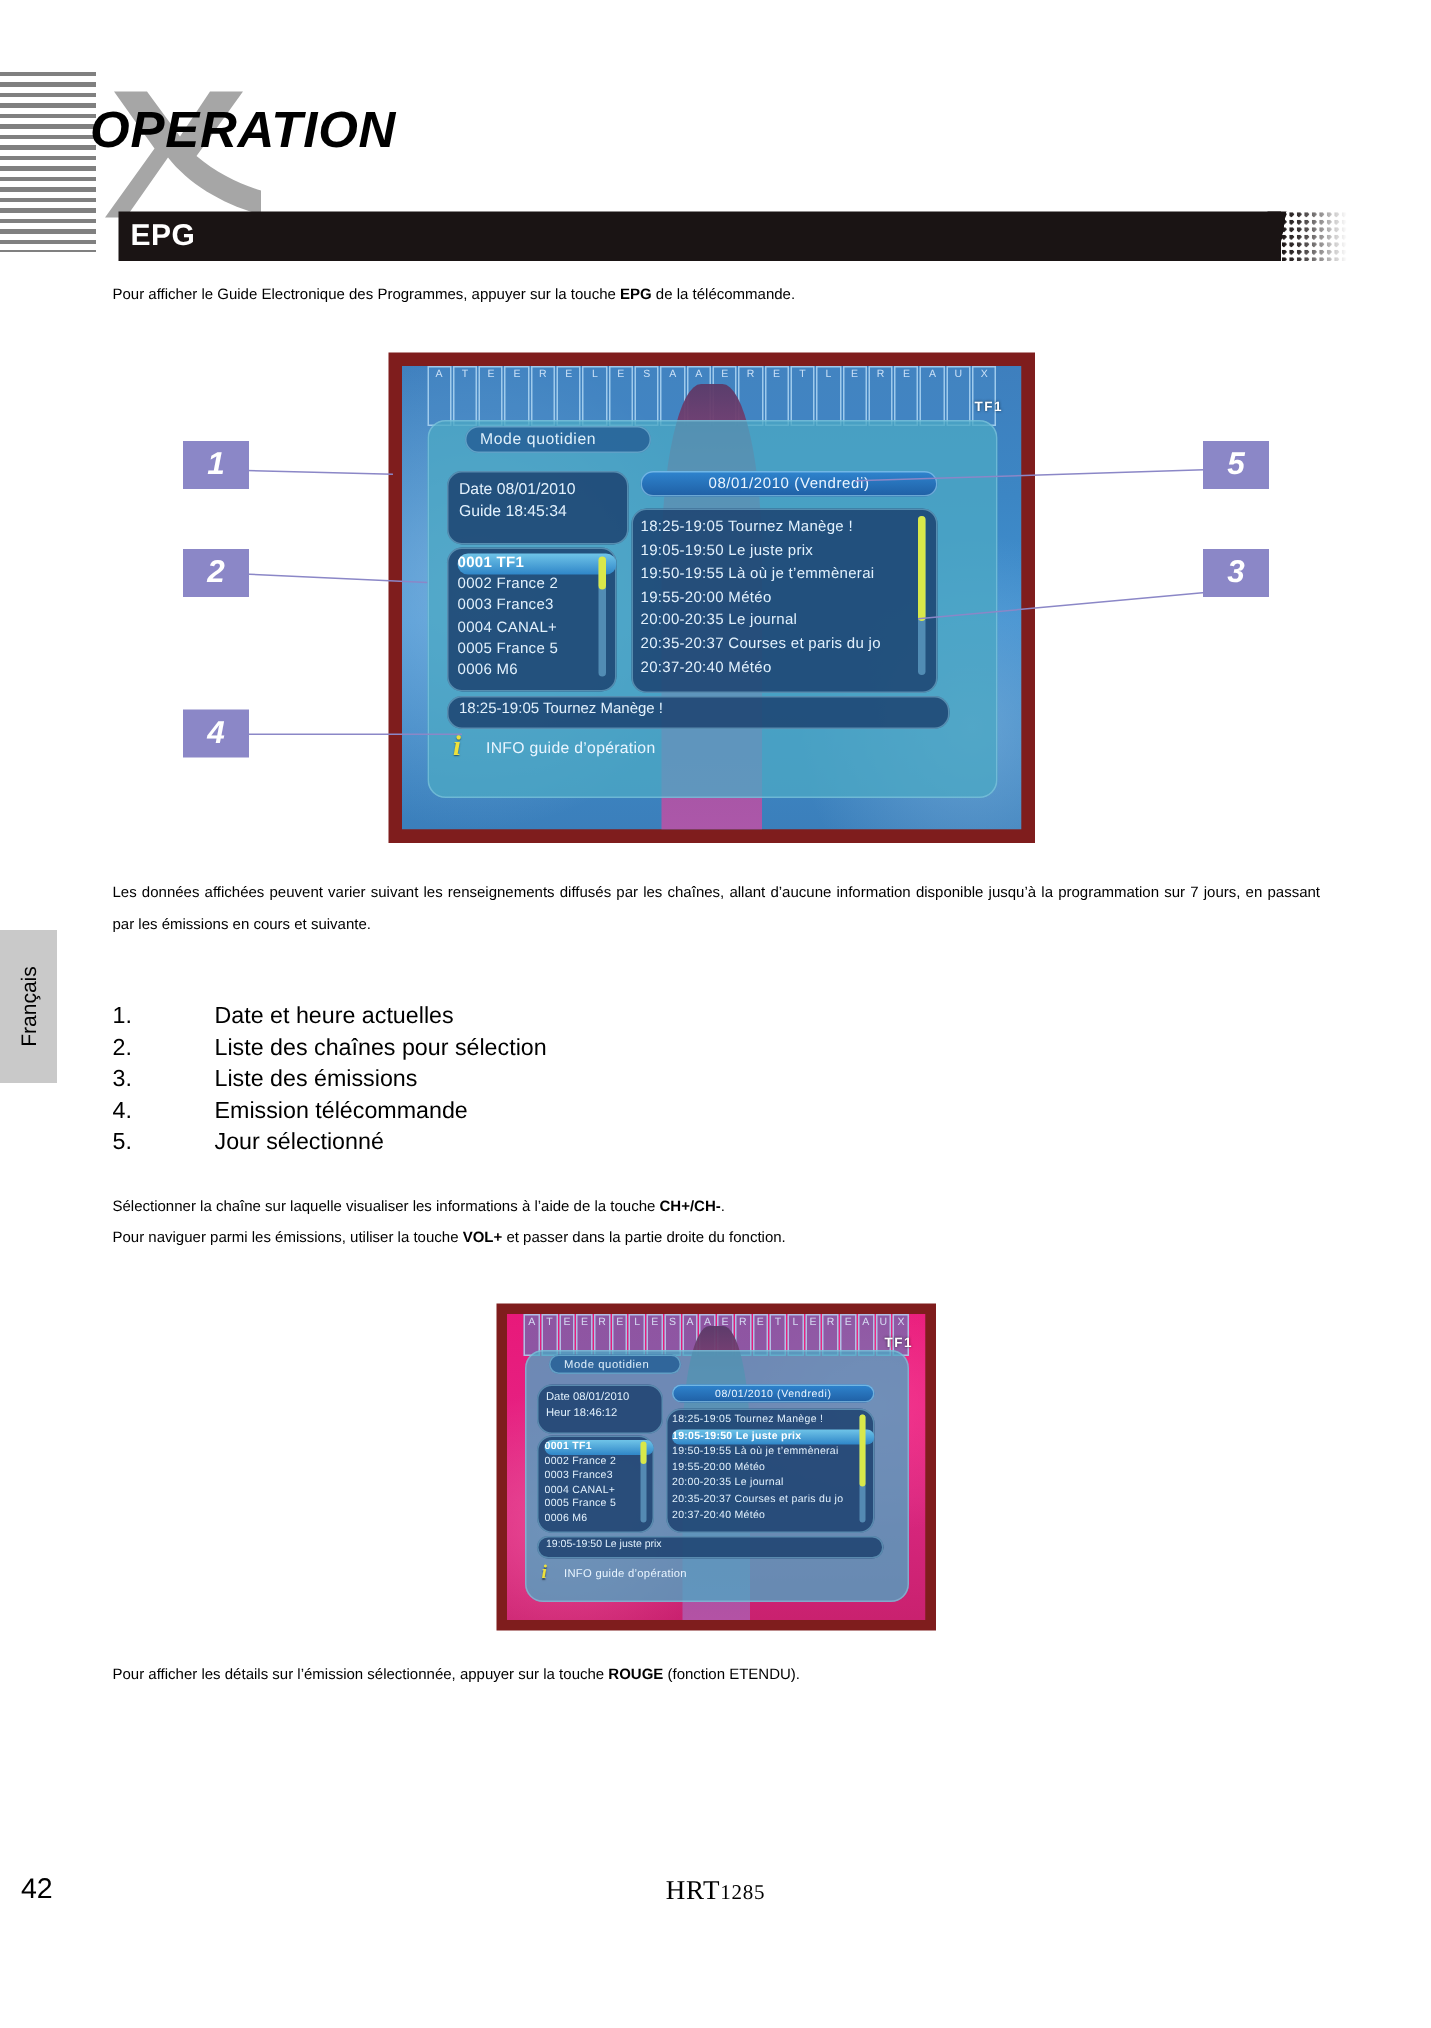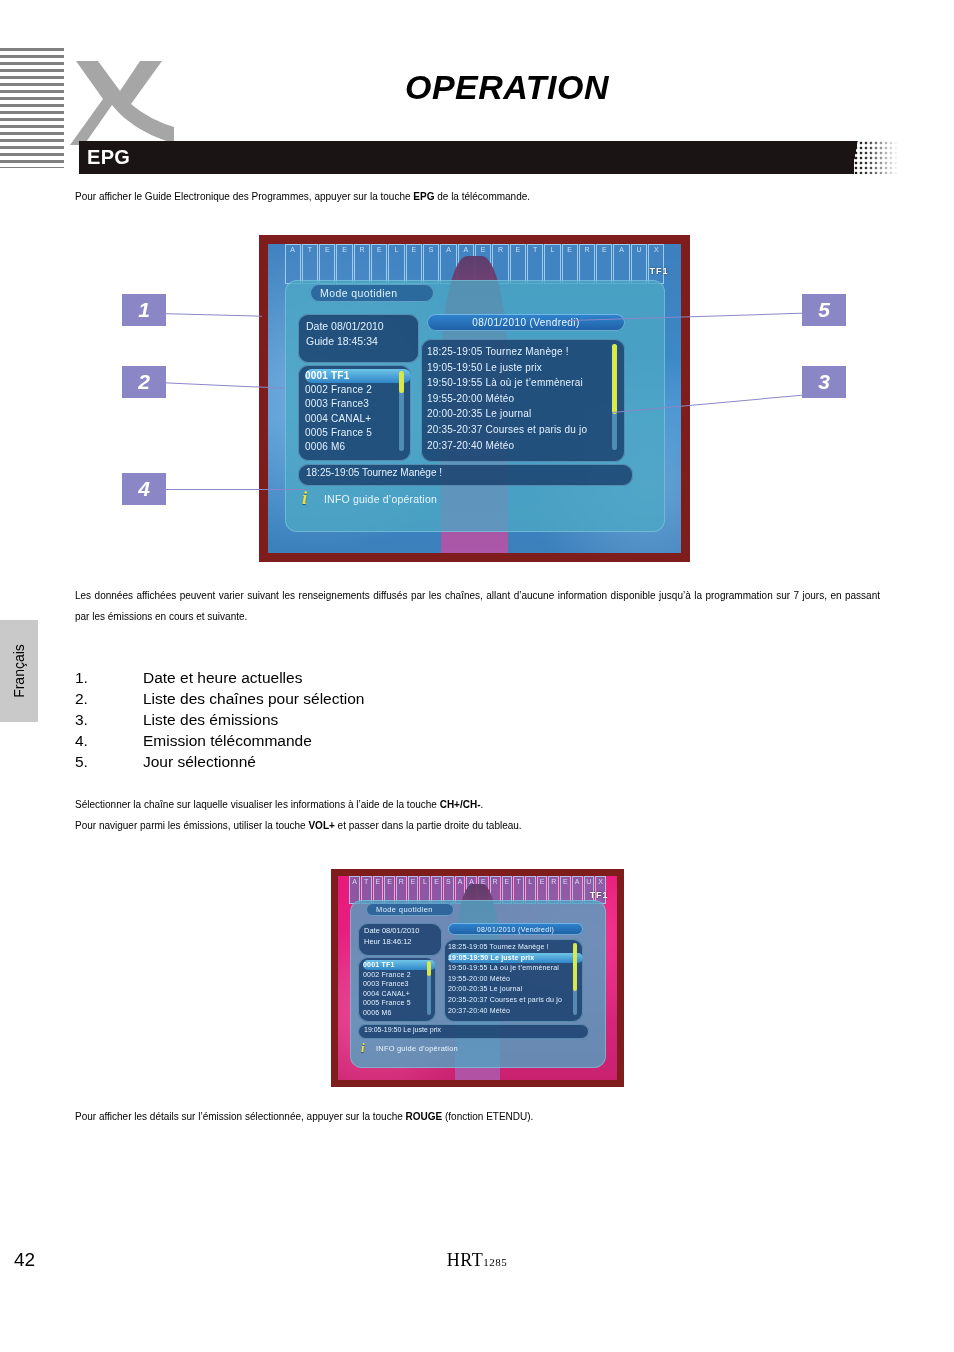--- a/index.html
+++ b/index.html
@@ -33,21 +33,20 @@
     position: absolute;
     left: 70px; top: 57px;
     width: 105px; height: 92px;
   }
   .logo svg { display:block; }
 
   
   .page-title {
     position: absolute;
     left: 0; right: 0; top: 68px;
-    text-align: center;
     font-size: 34px;
     font-style: italic;
     font-weight: bold;
     letter-spacing: 0.5px;
     padding-left: 60px;
   }
 
   
   .section-bar {
     position: absolute;
@@ -285,21 +284,21 @@
     font-size: 19px;
   }
   .footer-model {
     position: absolute;
     left: 0; right: 0; top: 1250px;
     text-align: center;
     font-family: "Liberation Serif", serif;
     font-size: 18px;
     letter-spacing: .5px;
   }
-  .footer-model .sm { font-size: 11px; }
+  .footer-model .sm { font-size: 14px; }
 </style>
 </head>
 <body>
 
 <div class="stripes"></div>
 
 <div class="logo">
   <svg viewBox="0 0 105 92" width="105" height="92" aria-hidden="true">
     <path d="M6 4 L28 4 L50 34 L70 4 L92 4 L61 47 C74 58 90 66 104 70 L104 86 C80 80 56 66 42 48 L14 88 L0 88 L33 42 Z" fill="#a6a6a6"></path>
   </svg>
@@ -435,21 +434,21 @@
     <div class="row">
       <span class="num">5.</span>
       <span>Jour sélectionné</span>
     </div>
   </div>
 
 <div class="para" style="top:794px;">
   <span>Sélectionner la chaîne sur laquelle visualiser les informations à l’aide de la touche </span><b>CH+/CH-</b><span>.</span>
 </div>
 <div class="para" style="top:815px;">
-  <span>Pour naviguer parmi les émissions, utiliser la touche </span><b>VOL+</b><span> et passer dans la partie droite du tableau.</span>
+  <span>Pour naviguer parmi les émissions, utiliser la touche </span><b>VOL+</b><span> et passer dans la partie droite du fonction.</span>
 </div>
 
 <div class="tvshot" id="shot2" style="left:331px; top:869px; width:293px; height:218px;">
   <div class="tv-inner" style="left:7px; top:7px; width:279px; height:204px;">
     <div class="tv-bg bg-b"></div>
     <div class="tv-grid" id="grid2" style="height:28px;">
         <div class="cell">A</div>
         <div class="cell">T</div>
         <div class="cell">E</div>
         <div class="cell">E</div>

